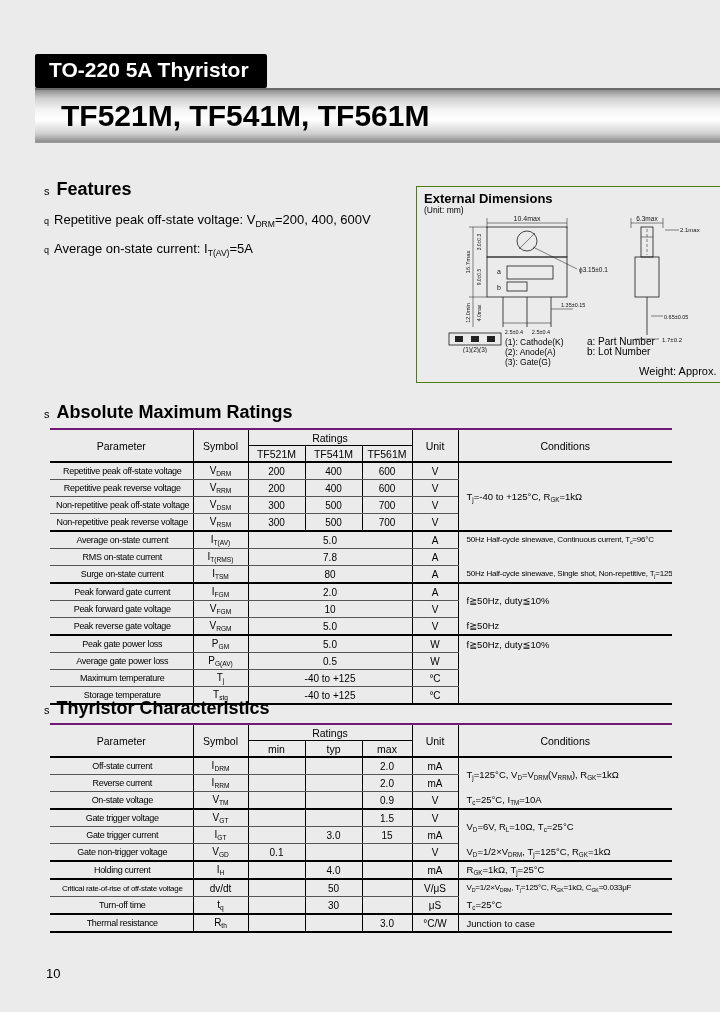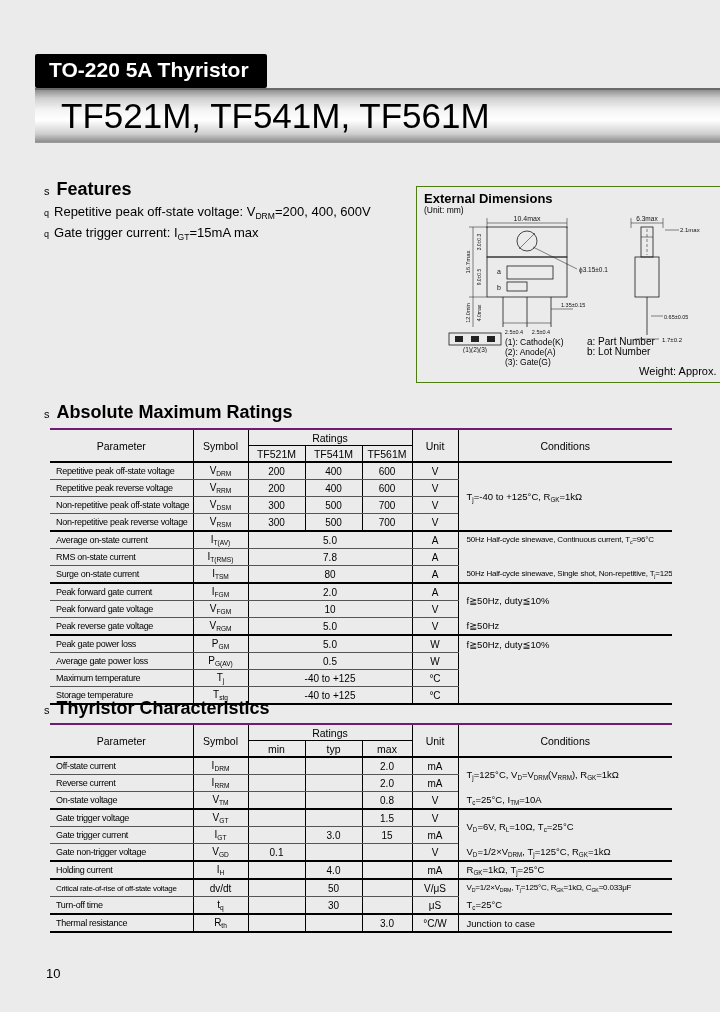--- a/index.html
+++ b/index.html
@@ -13,27 +13,27 @@
     position:absolute;left:35px;top:54px;z-index:2;
     background:#000;color:#fff;border-radius:2px;
     padding:4px 18px 6px 14px;font-size:21px;font-weight:bold;
   }
   .titlebar{
     position:absolute;left:35px;right:0;top:88px;height:52px;
     border-top:2px solid #6a6a6a;border-bottom:1px solid #9a9a9a;
     background:linear-gradient(180deg,#8f8f8f 0%,#cfcfcf 16%,#f4f4f4 38%,#ffffff 58%,#cfcfcf 84%,#8d8d8d 100%);
     display:flex;align-items:center;
   }
-  .title{font-size:35px;font-weight:normal;padding-left:26px;white-space:nowrap}
+  .title{font-size:30px;font-weight:bold;padding-left:26px;white-space:nowrap}
   
   .sec-h{font-size:18px;font-weight:bold;white-space:nowrap}
   .marker{font-size:11px;font-weight:normal;margin-right:7px}
   
   .features{position:absolute;left:44px;top:179px;width:365px}
-  .fi{font-size:13px;margin-top:4px;white-space:nowrap}
+  .fi{font-size:13px;margin-top:12px;white-space:nowrap}
   .q{font-size:9px;margin-right:5px}
   
   .edbox{position:absolute;left:416px;top:186px;width:336px;height:197px;
     border:1px solid #4d7c0f;box-sizing:border-box}
   .ed-title{font-size:13px;font-weight:bold;padding:4px 0 0 7px}
   .ed-unit{font-size:8.5px;padding-left:7px;margin-top:-1px}
   .edbox svg{position:absolute;left:0;top:26px}
   .ed-pins{position:absolute;left:88px;top:150px;font-size:8.5px;line-height:10px}
   .ed-marks{position:absolute;left:170px;top:150px;font-size:10px;line-height:10px}
   .ed-weight{position:absolute;right:10px;bottom:5px;font-size:11px}
@@ -48,21 +48,21 @@
   table.dtable{border-collapse:collapse;table-layout:fixed;width:622px;
     border-top:2px solid #701a75;border-bottom:2px solid #000}
   .dtable th{font-weight:normal;font-size:10.5px;text-align:center;height:15px;
     padding:0 3px;border-left:1px solid #000}
   .dtable thead th{border-bottom:2px solid #000}
   .dtable th.ratings{border-bottom:1px solid #000}
   .dtable th.first{border-left:none}
   .dtable td{height:16px;padding:0 4px;border-left:1px solid #000;
     border-bottom:1px solid #555;font-size:10px;text-align:center;
     overflow:hidden;white-space:nowrap}
-  .dtable td.pc{border-left:none;text-align:left;font-size:9px;letter-spacing:-0.3px;padding-left:6px}
+  .dtable td.pc{border-left:none;text-align:center;font-size:9px;letter-spacing:-0.3px;padding-left:6px}
   .dtable td.pc.sm2{font-size:8px}
   .dtable td.sc{font-size:10px}
   .dtable td.cc{text-align:left;font-size:9.5px;border-bottom:none;padding-left:8px}
   .dtable td.cc.sm{font-size:8px;letter-spacing:-0.2px}
   .dtable tr.sep td{border-bottom:2px solid #000}
   .dtable td.cc.cend{border-bottom:2px solid #000}
   sub{font-size:0.66em;vertical-align:-0.3em}
   .pageno{position:absolute;left:46px;top:966px;font-size:13px}
 </style>
 </head>
@@ -71,21 +71,21 @@
 <div class="tab">TO-220 5A Thyristor</div>
 <div class="titlebar">
   <div class="title">TF521M, TF541M, TF561M</div>
 </div>
 
 <div class="features">
   <div class="sec-h">
     <span class="marker">s</span><span>Features</span>
   </div>
   <div class="fi"><span class="q">q</span><span>Repetitive peak off-state voltage: V<sub>DRM</sub>=200, 400, 600V</span></div>
-  <div class="fi"><span class="q">q</span><span>Gate trigger current: I<sub>GT</sub>=15mA max</span></div>
+  <div class="fi"><span class="q">q</span><span>Average on-state current: I<sub>T(AV)</sub>=5A</span></div>
 </div>
 
 <div class="edbox">
   <div class="ed-title">External Dimensions</div>
   <div class="ed-unit">(Unit: mm)</div>
 
   <svg width="296" height="140" viewBox="0 0 296 140">
 
     <line class="thin" x1="70" y1="10" x2="150" y2="10"></line>
     <line class="thin" x1="70" y1="5" x2="70" y2="15"></line>
@@ -338,21 +338,21 @@
           <td class="vc"></td>
           <td class="vc"></td>
           <td class="vc">2.0</td>
           <td class="uc">mA</td>
         </tr>
         <tr class="sep">
           <td class="pc">On-state voltage</td>
           <td class="sc">V<sub>TM</sub></td>
           <td class="vc"></td>
           <td class="vc"></td>
-          <td class="vc">0.8</td>
+          <td class="vc">0.9</td>
           <td class="uc">V</td>
           <td class="cc cend" rowspan="1">T<sub>c</sub>=25°C, I<sub>TM</sub>=10A</td>
         </tr>
         <tr>
           <td class="pc">Gate trigger voltage</td>
           <td class="sc">V<sub>GT</sub></td>
           <td class="vc"></td>
           <td class="vc"></td>
           <td class="vc">1.5</td>
           <td class="uc">V</td>

